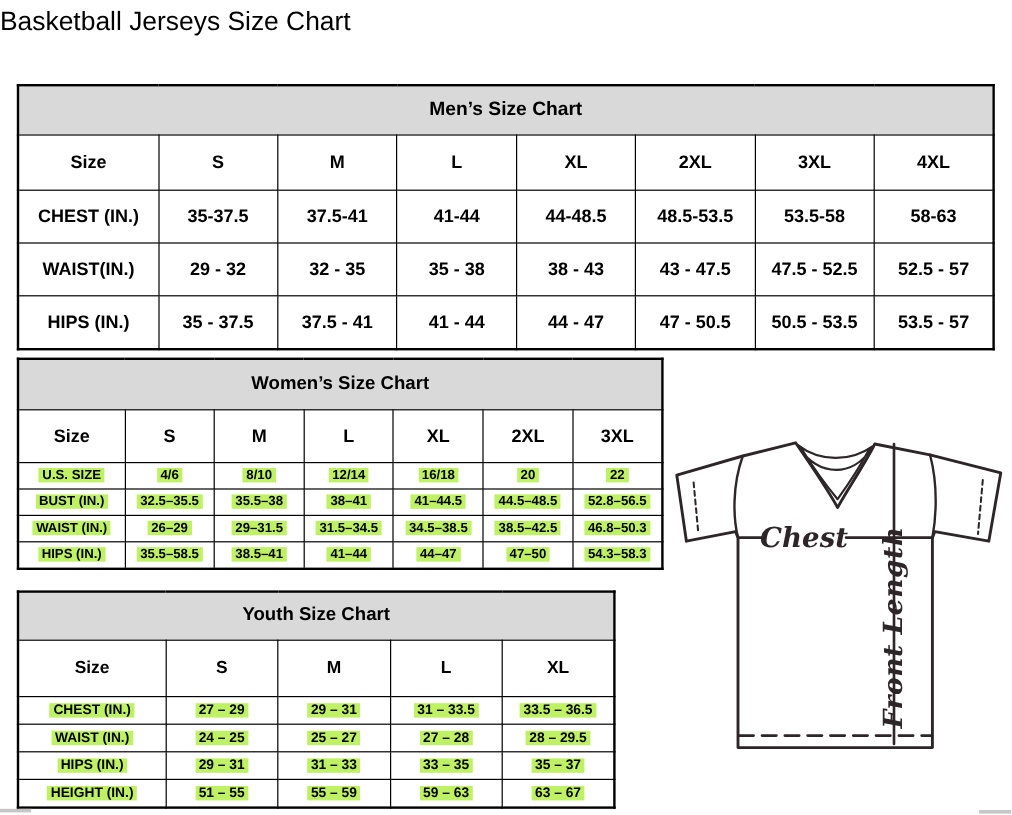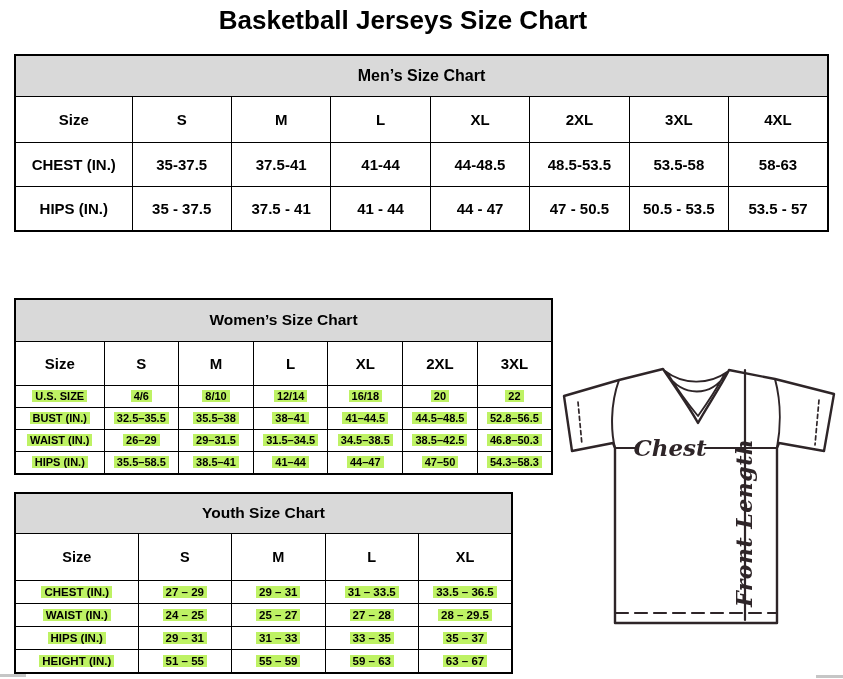--- a/index.html
+++ b/index.html
@@ -1,27 +1,27 @@
 <!DOCTYPE html>
 <html><head>
 <meta charset="utf-8">
 <style>
   html,body{margin:0;padding:0;background:#fff;}
   .page{position:relative;width:843px;height:679px;background:#ffffff;overflow:hidden;
         font-family:"Liberation Sans",sans-serif;color:#000;}
-  .title{position:absolute;top:5px;left:0;width:806px;text-align:center;
-         font-size:26px;font-weight:bold;}
+  .title{position:absolute;top:5px;left:0;width:806px;text-align:left;
+         font-size:22px;font-weight:normal;}
   table.tbl{position:absolute;border-collapse:collapse;table-layout:fixed;background:#fff;
             border:2px solid #000;}
   table.tbl td{border:1px solid #000;text-align:center;vertical-align:middle;
                font-weight:bold;padding:0;overflow:hidden;white-space:nowrap;}
   td.table-head{background:#d9d9d9;font-size:16px;}
 
   
-  .mens{left:14px;top:54px;width:815px;}
+  .mens{left:14px;top:70px;width:815px;}
   .mens col.c0{width:117px;}
   .mens .r-head{height:41px;}
   .mens .r-size td{height:45px;font-size:15px;}
   .mens .r-data td{height:43px;font-size:15px;}
 
   
   .womens{left:14px;top:298px;width:539px;}
   .womens col.c0{width:89px;}
   .womens .r-head{height:42px;}
   .womens td.table-head{font-size:15.5px;}
@@ -73,20 +73,30 @@
     </tr>
     <tr class="r-data">
       <td>CHEST (IN.)</td>
       <td>35-37.5</td>
       <td>37.5-41</td>
       <td>41-44</td>
       <td>44-48.5</td>
       <td>48.5-53.5</td>
       <td>53.5-58</td>
       <td>58-63</td>
+    </tr>
+    <tr class="r-data">
+      <td>WAIST(IN.)</td>
+      <td>29 - 32</td>
+      <td>32 - 35</td>
+      <td>35 - 38</td>
+      <td>38 - 43</td>
+      <td>43 - 47.5</td>
+      <td>47.5 - 52.5</td>
+      <td>52.5 - 57</td>
     </tr>
     <tr class="r-data">
       <td>HIPS (IN.)</td>
       <td>35 - 37.5</td>
       <td>37.5 - 41</td>
       <td>41 - 44</td>
       <td>44 - 47</td>
       <td>47 - 50.5</td>
       <td>50.5 - 53.5</td>
       <td>53.5 - 57</td>

